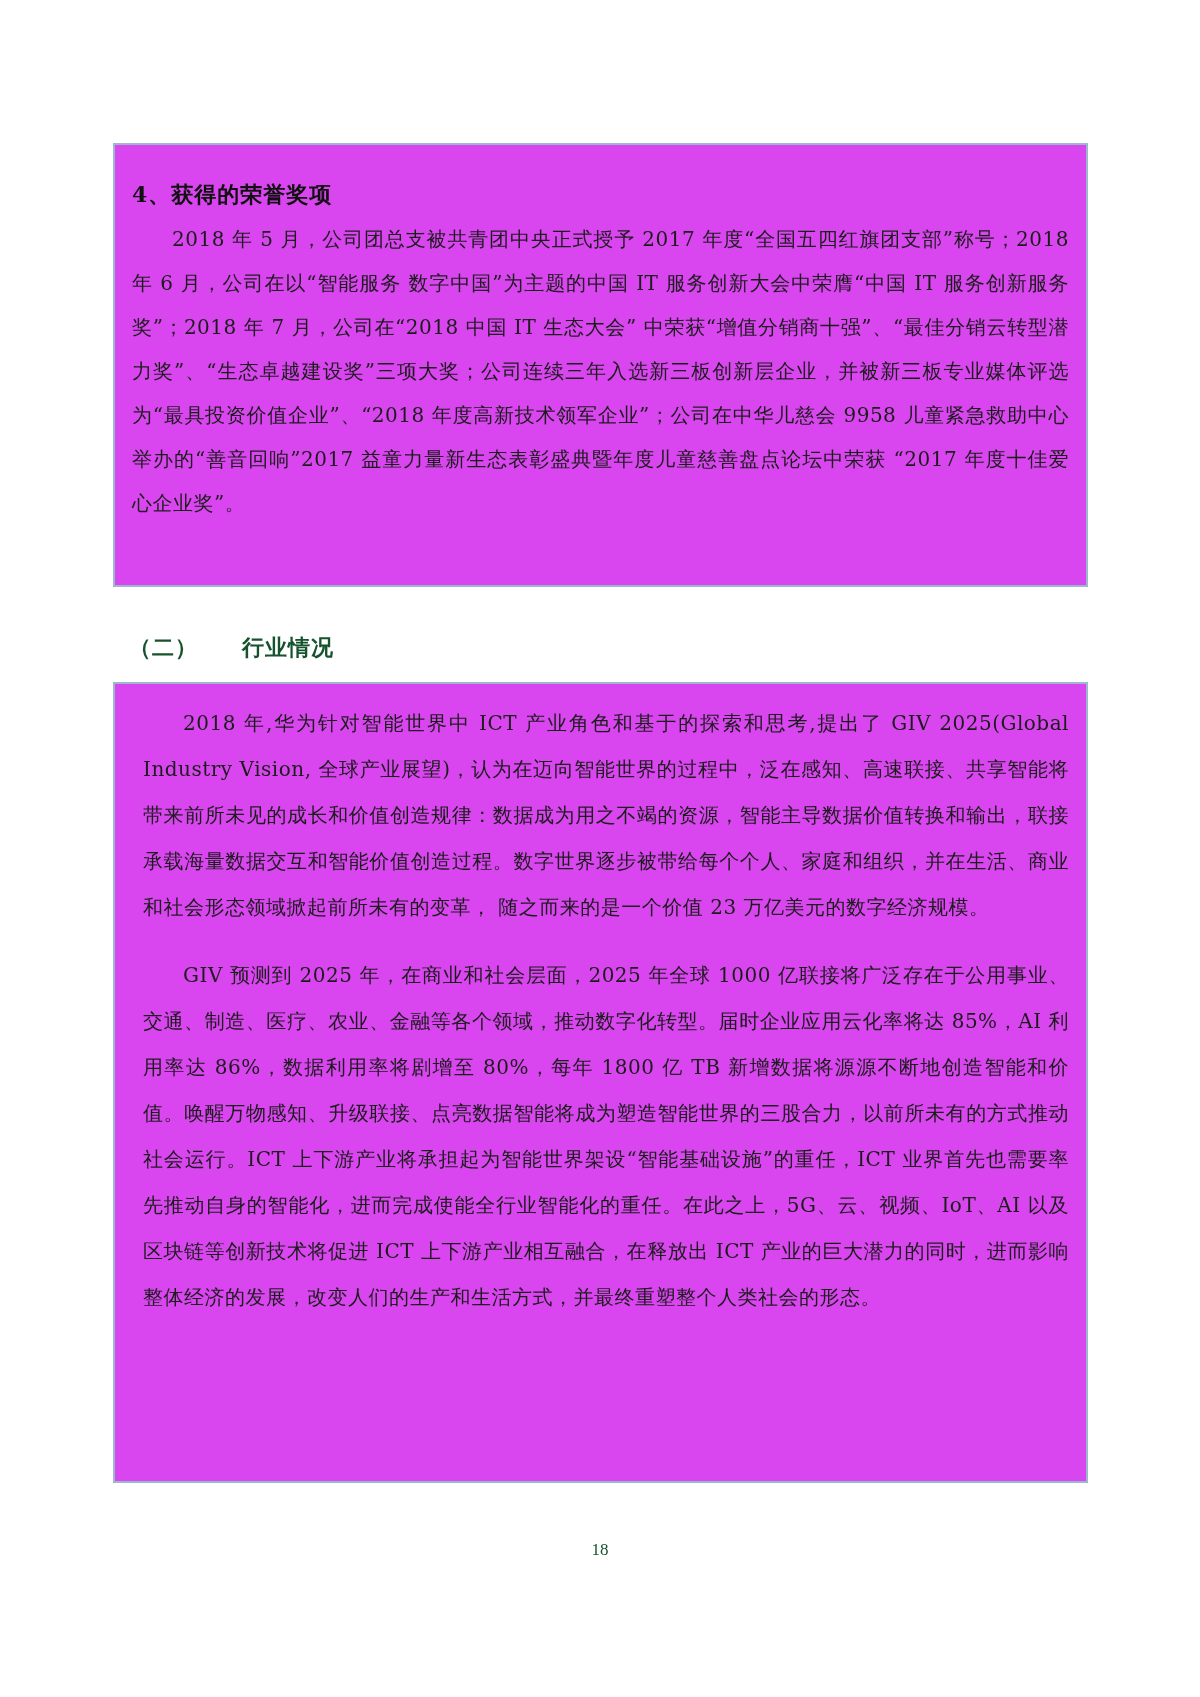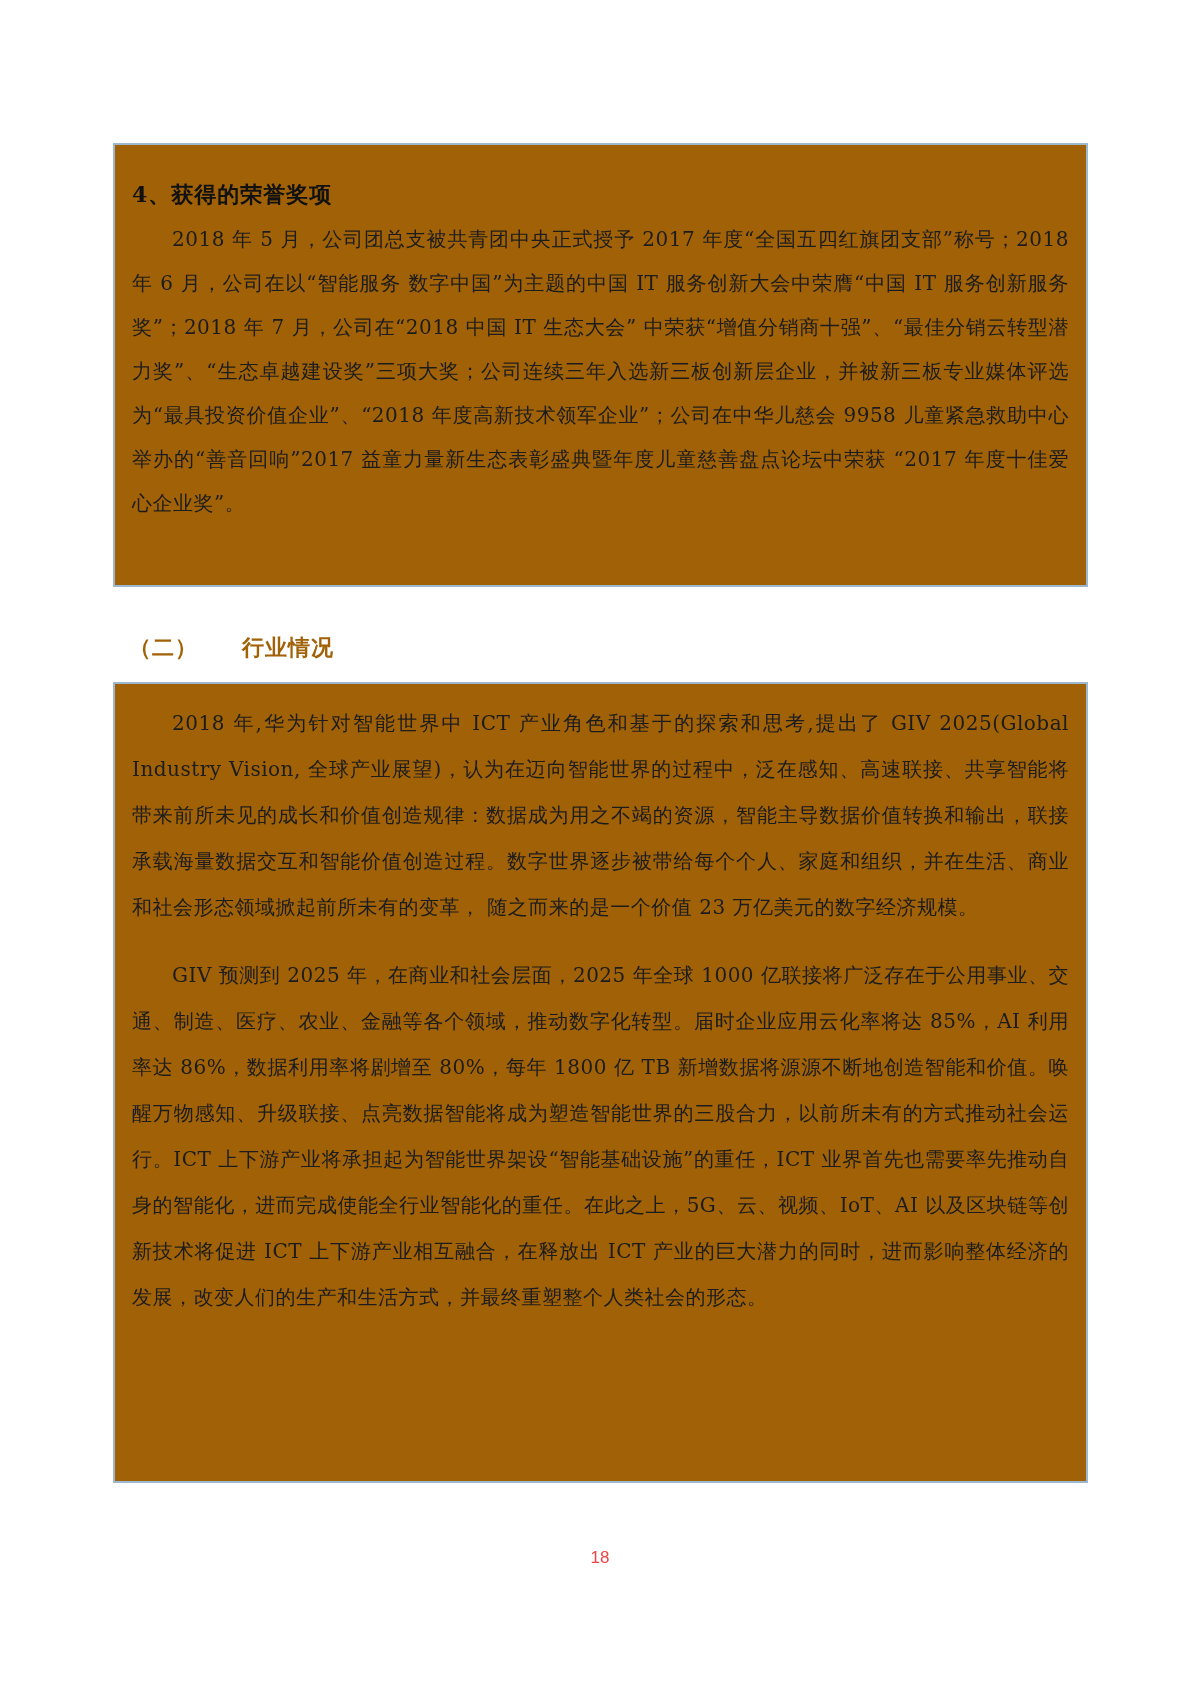--- a/index.html
+++ b/index.html
@@ -20,31 +20,31 @@
     width: 1200px;
     height: 1697px;
     background: #ffffff;
   }
   .outlined-box {
     position: absolute;
     left: 113px;
     width: 975px;
     box-sizing: border-box;
     border: 2px solid #9bb8cf;
-    background: #a16207;
+    background: #d946ef;
   }
   .box-honors {
     top: 143px;
     height: 444px;
     padding: 34px 17px 0 17px;
   }
   .box-industry {
     top: 682px;
     height: 801px;
-    padding: 16px 17px 0 17px;
+    padding: 16px 17px 0 28px;
   }
   .box-title {
     font-size: 22px;
     line-height: 30px;
     font-weight: bold;
     color: #111111;
     margin: 0 0 8px 0;
     letter-spacing: 1px;
   }
   p.body-para {
@@ -61,37 +61,36 @@
   .box-industry p.body-para + p.body-para {
     margin-top: 22px;
   }
   .section-heading {
     position: absolute;
     top: 633px;
     left: 129px;
     font-family: "Liberation Sans", "DejaVu Sans", sans-serif;
     font-weight: bold;
     font-size: 22px;
-    color: #a16207;
+    color: #14532d;
     letter-spacing: 1px;
   }
   .section-heading .sec-num {
     display: inline-block;
     margin-right: 44px;
   }
   .page-footer {
     position: absolute;
     top: 1540px;
     left: 0;
     width: 1200px;
     text-align: center;
-    font-family: Liberation Sans, sans-serif;
+    font-family: Liberation Serif, serif;
     font-size: 17px;
-    color: #ef4444;
-    margin-top: 8px;
+    color: #14532d;
   }
 </style>
 </head>
 <body>
 
 <div class="page">
 
   <div class="outlined-box box-honors">
     <div class="box-title">4、获得的荣誉奖项</div>
     <p class="body-para">2018 年 5 月，公司团总支被共青团中央正式授予 2017 年度“全国五四红旗团支部”称号；2018 年 6 月，公司在以“智能服务 数字中国”为主题的中国 IT 服务创新大会中荣膺“中国 IT 服务创新服务奖”；2018 年 7 月，公司在“2018 中国 IT 生态大会” 中荣获“增值分销商十强”、“最佳分销云转型潜力奖”、“生态卓越建设奖”三项大奖；公司连续三年入选新三板创新层企业，并被新三板专业媒体评选为“最具投资价值企业”、“2018 年度高新技术领军企业”；公司在中华儿慈会 9958 儿童紧急救助中心举办的“善音回响”2017 益童力量新生态表彰盛典暨年度儿童慈善盘点论坛中荣获 “2017 年度十佳爱心企业奖”。</p>

